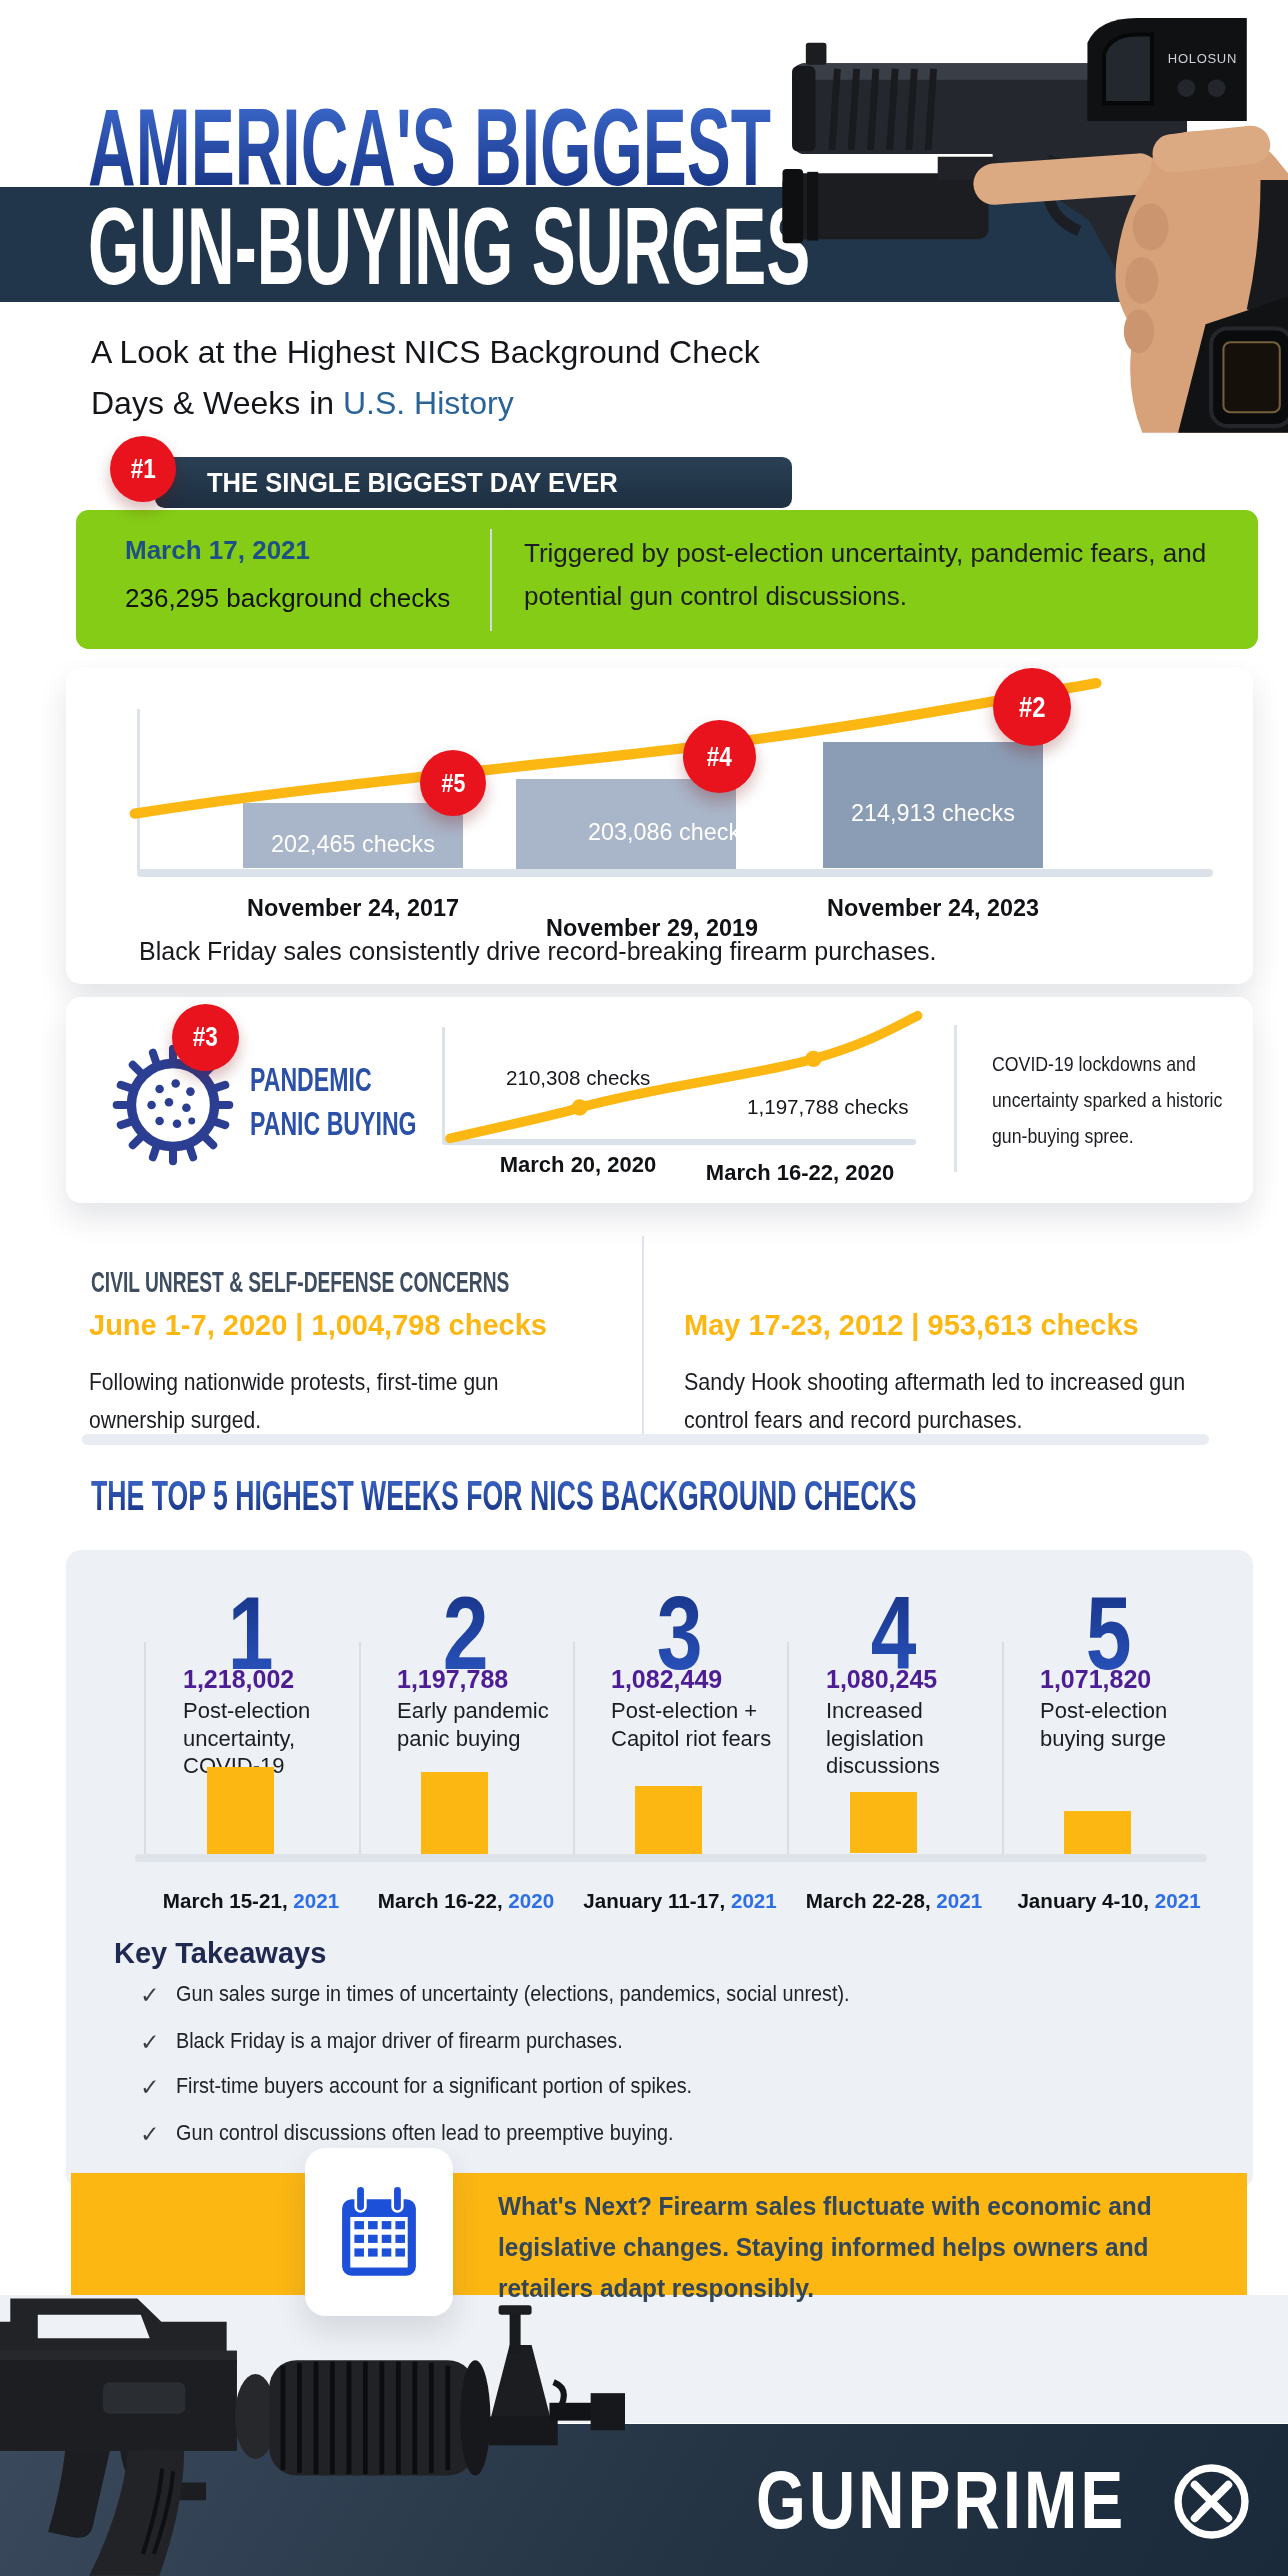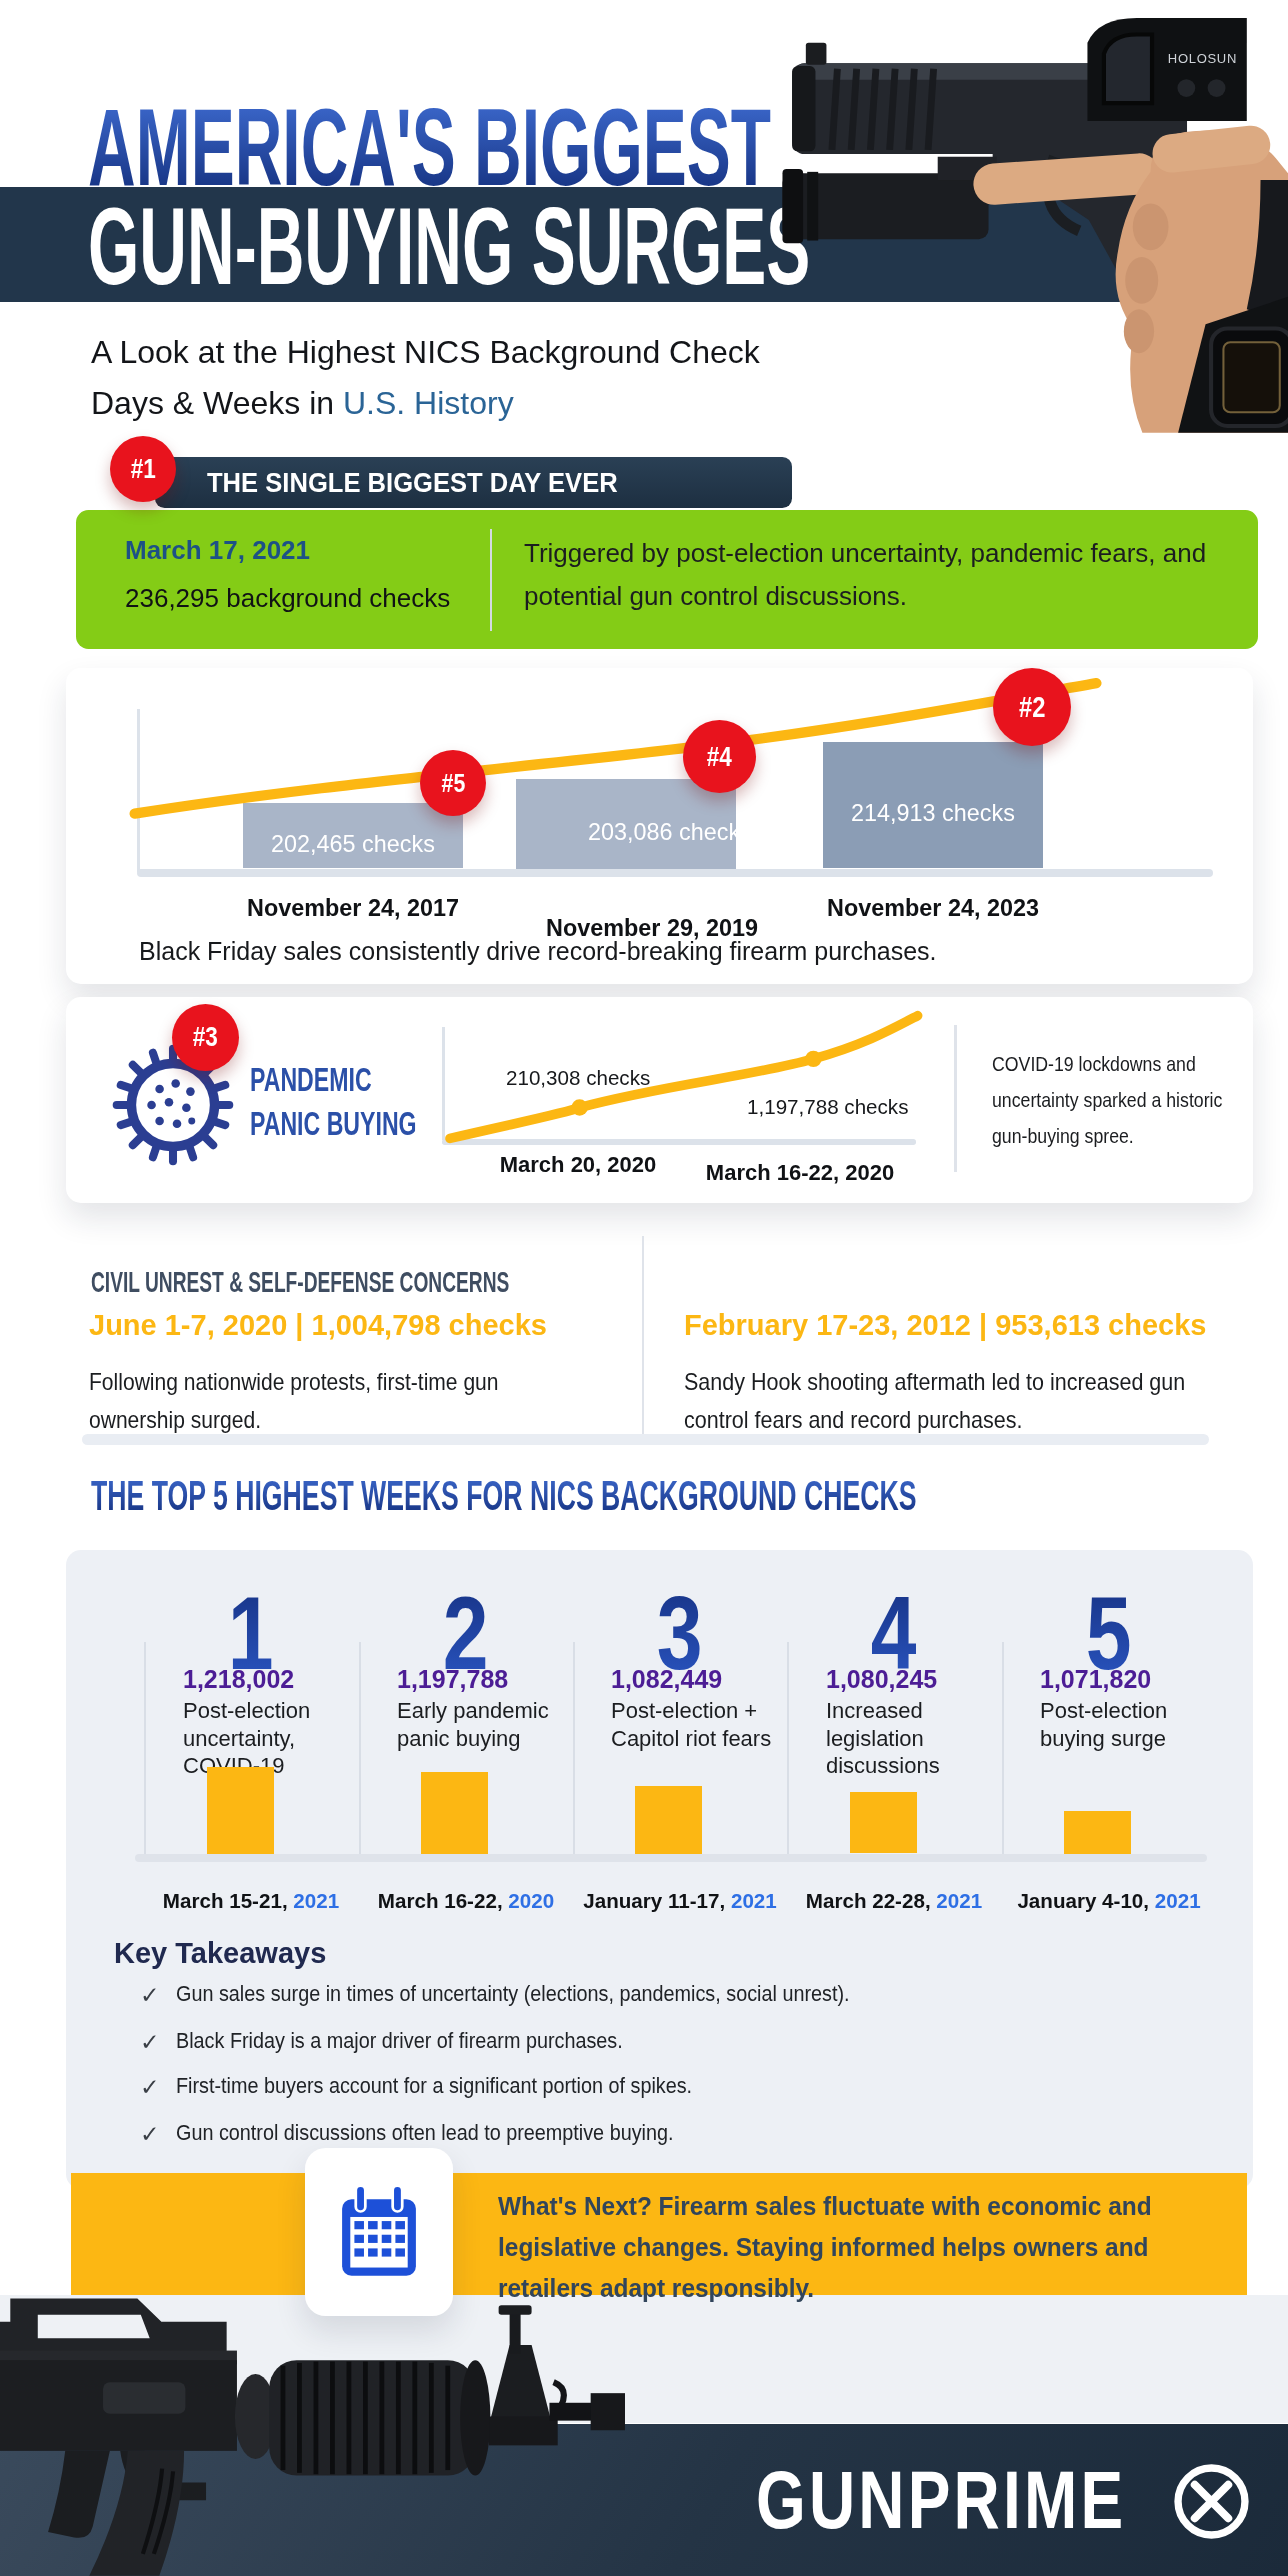--- a/index.html
+++ b/index.html
@@ -194,21 +194,21 @@
   </div>
 
   <div class="abs" style="left:642px;top:1236px;width:2.1px;height:198px;background:#dfe3ea;"></div>
 
   <div class="abs evtitle" style="left:91px;top:1265px;">
     <span class="cond" style="transform:scaleX(.65);color:#3f4d61;">CIVIL UNREST &amp; SELF-DEFENSE CONCERNS</span>
   </div>
   <div class="abs evhl" style="left:89px;top:1309px;">June 1-7, 2020 | 1,004,798 checks</div>
   <div class="abs evbody" style="left:89px;top:1363px;width:467px;transform:scaleX(.9);">Following nationwide protests, first-time gun ownership surged.</div>
 
-  <div class="abs evhl" style="left:684px;top:1309px;">February 17-23, 2012 | 953,613 checks</div>
+  <div class="abs evhl" style="left:684px;top:1309px;">May 17-23, 2012 | 953,613 checks</div>
   <div class="abs evbody" style="left:684px;top:1363px;width:618px;transform:scaleX(.92);">Sandy Hook shooting aftermath led to increased gun control fears and record purchases.</div>
 
   <div class="abs" style="left:82px;top:1434px;width:1127px;height:11px;border-radius:5.5px;background:#e9edf3;"></div>
 
   <div class="abs" style="left:91px;top:1473px;font-size:43px;line-height:44px;">
     <span class="cond gtext" style="transform:scaleX(.62);">THE TOP 5 HIGHEST WEEKS FOR NICS BACKGROUND CHECKS</span>
   </div>
 
   <div class="abs" style="left:66px;top:1550px;width:1187px;height:639px;border-radius:15px;background:#edf0f5;">
     <div class="t5divider" style="left:78px;"></div>

